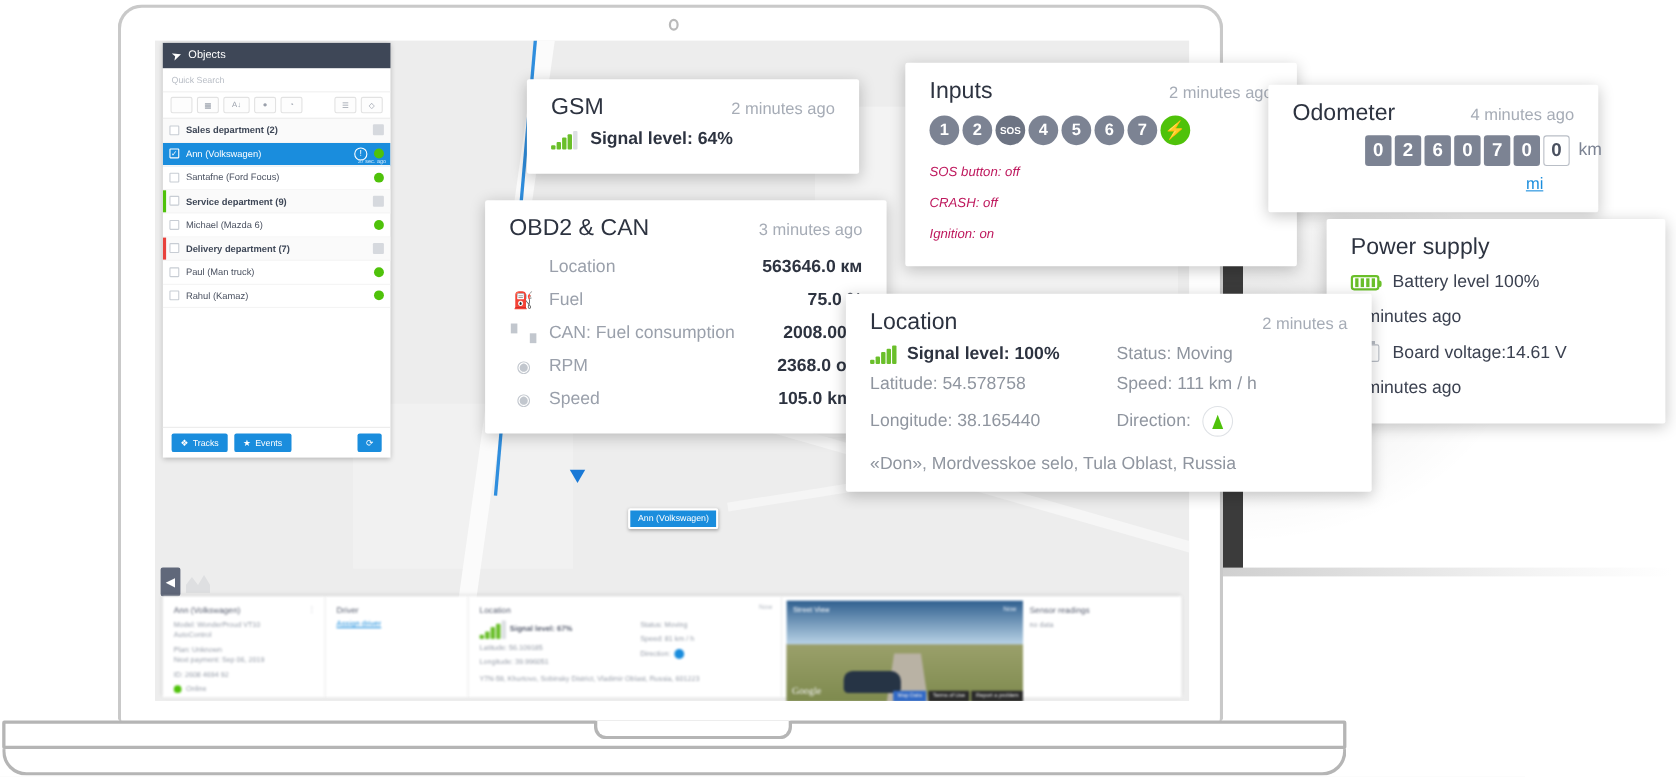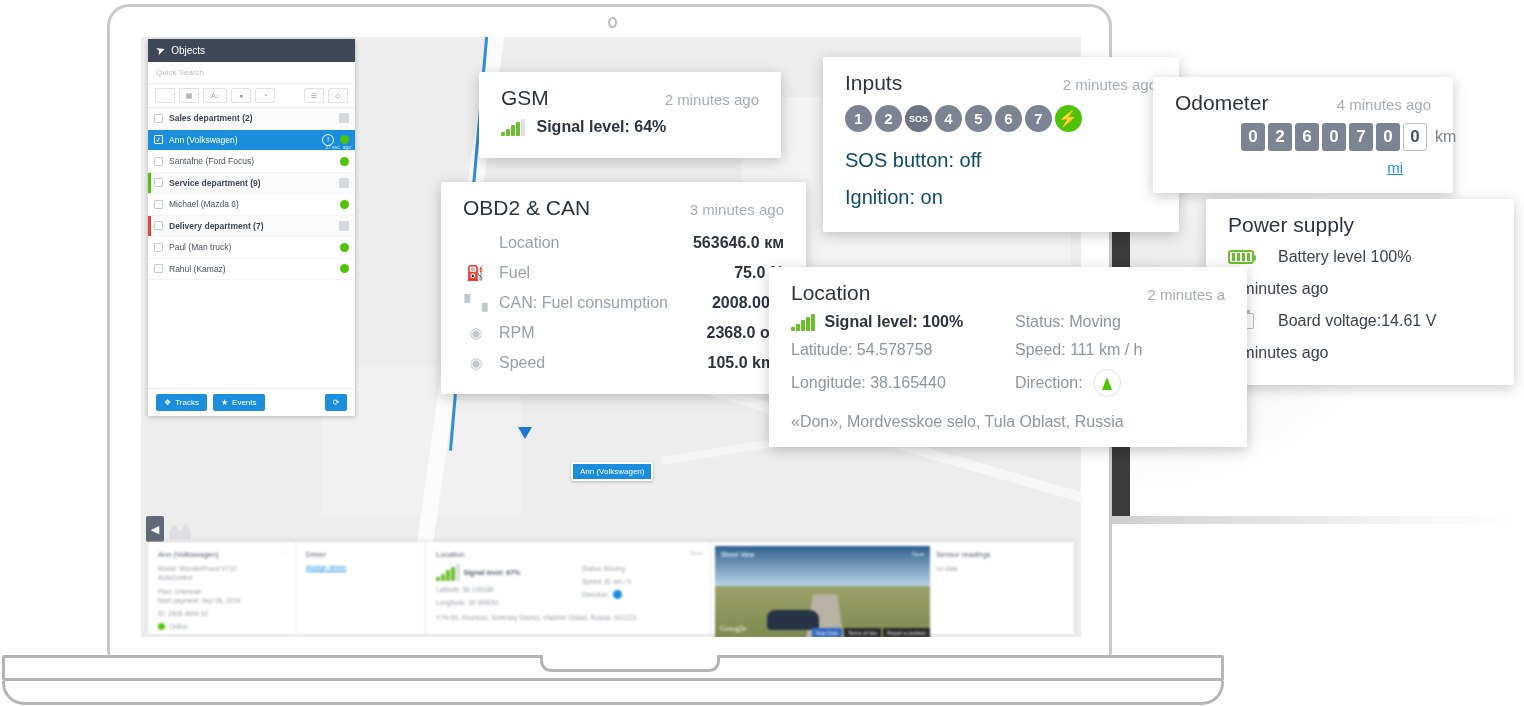--- a/index.html
+++ b/index.html
@@ -286,40 +286,40 @@
   #card-inputs { left: 823px; top: 57px; width: 356px; }
   .badges { display: flex; gap: 3px; padding: 2px 0 10px 0; }
   .badge {
     width: 27px; height: 27px; border-radius: 50%;
     background: #7c8393; color: #ffffff;
     display: flex; align-items: center; justify-content: center;
     font-size: 15px; font-weight: bold;
   }
   .badge.sos { font-size: 9px; background: #6d7483; }
   .badge.power { background: #4fc20a; font-size: 16px; }
-  .kv { font-size: 20px; color: #0c4a6e; padding: 7px 0; }
+  .kv { font-size: 12px; color: #be185d; padding: 7px 0; font-style: italic; }
 
   
   #card-odo { left: 1153px; top: 77px; width: 300px; }
   .odo-wrap { display: flex; align-items: center; gap: 8px; padding-left: 66px; }
   .odo-digits { display: flex; gap: 3px; }
   .odo-d {
     width: 24px; height: 28px; background: #7c8393; color: #ffffff;
     border-radius: 3px; display: flex; align-items: center; justify-content: center;
     font-size: 17px; font-weight: bold;
   }
   .odo-d.last { background: #ffffff; color: #4a5160; border: 1px solid #b9bec6; }
   .odo-unit { font-size: 16px; color: #7c8393; }
   .odo-alt { text-align: right; padding-right: 28px; padding-top: 8px; }
   .odo-alt a { font-size: 15px; color: #1a8ddd; text-decoration: underline; }
 
   
   #card-power { left: 1206px; top: 199px; width: 308px; }
   #card-power .card-head { padding-bottom: 4px; }
-  .pw-row { display: flex; align-items: center; gap: 24px; font-size: 16px; color: #3b4150; padding: 7px 0; }
+  .pw-row { display: flex; align-items: center; gap: 12px; font-size: 16px; color: #3b4150; padding: 7px 0; }
   .pw-time { font-size: 16px; color: #3b4150; padding: 7px 0; }
   .ico-battery {
     width: 26px; height: 14px; border: 2px solid #6abf2a; border-radius: 3px;
     position: relative; display: inline-flex; align-items: center; gap: 1.5px; padding: 0 2px;
   }
   .ico-battery::after {
     content: ""; position: absolute; right: -4px; top: 3px;
     width: 3px; height: 6px; background: #6abf2a; border-radius: 0 2px 2px 0;
   }
   .ico-battery i { width: 4px; height: 8px; background: #6abf2a; display:block; }
@@ -602,20 +602,21 @@
         <span class="badge">1</span>
         <span class="badge">2</span>
         <span class="badge sos">SOS</span>
         <span class="badge">4</span>
         <span class="badge">5</span>
         <span class="badge">6</span>
         <span class="badge">7</span>
         <span class="badge power">⚡</span>
       </div>
       <div class="kv">SOS button: off</div>
+      <div class="kv">CRASH: off</div>
       <div class="kv">Ignition: on</div>
     </div>
   </div>
 
   <div class="card" id="card-odo">
     <div class="card-head">
       <span class="card-title">Odometer</span>
       <span class="card-time">4 minutes ago</span>
     </div>
     <div class="card-body">

